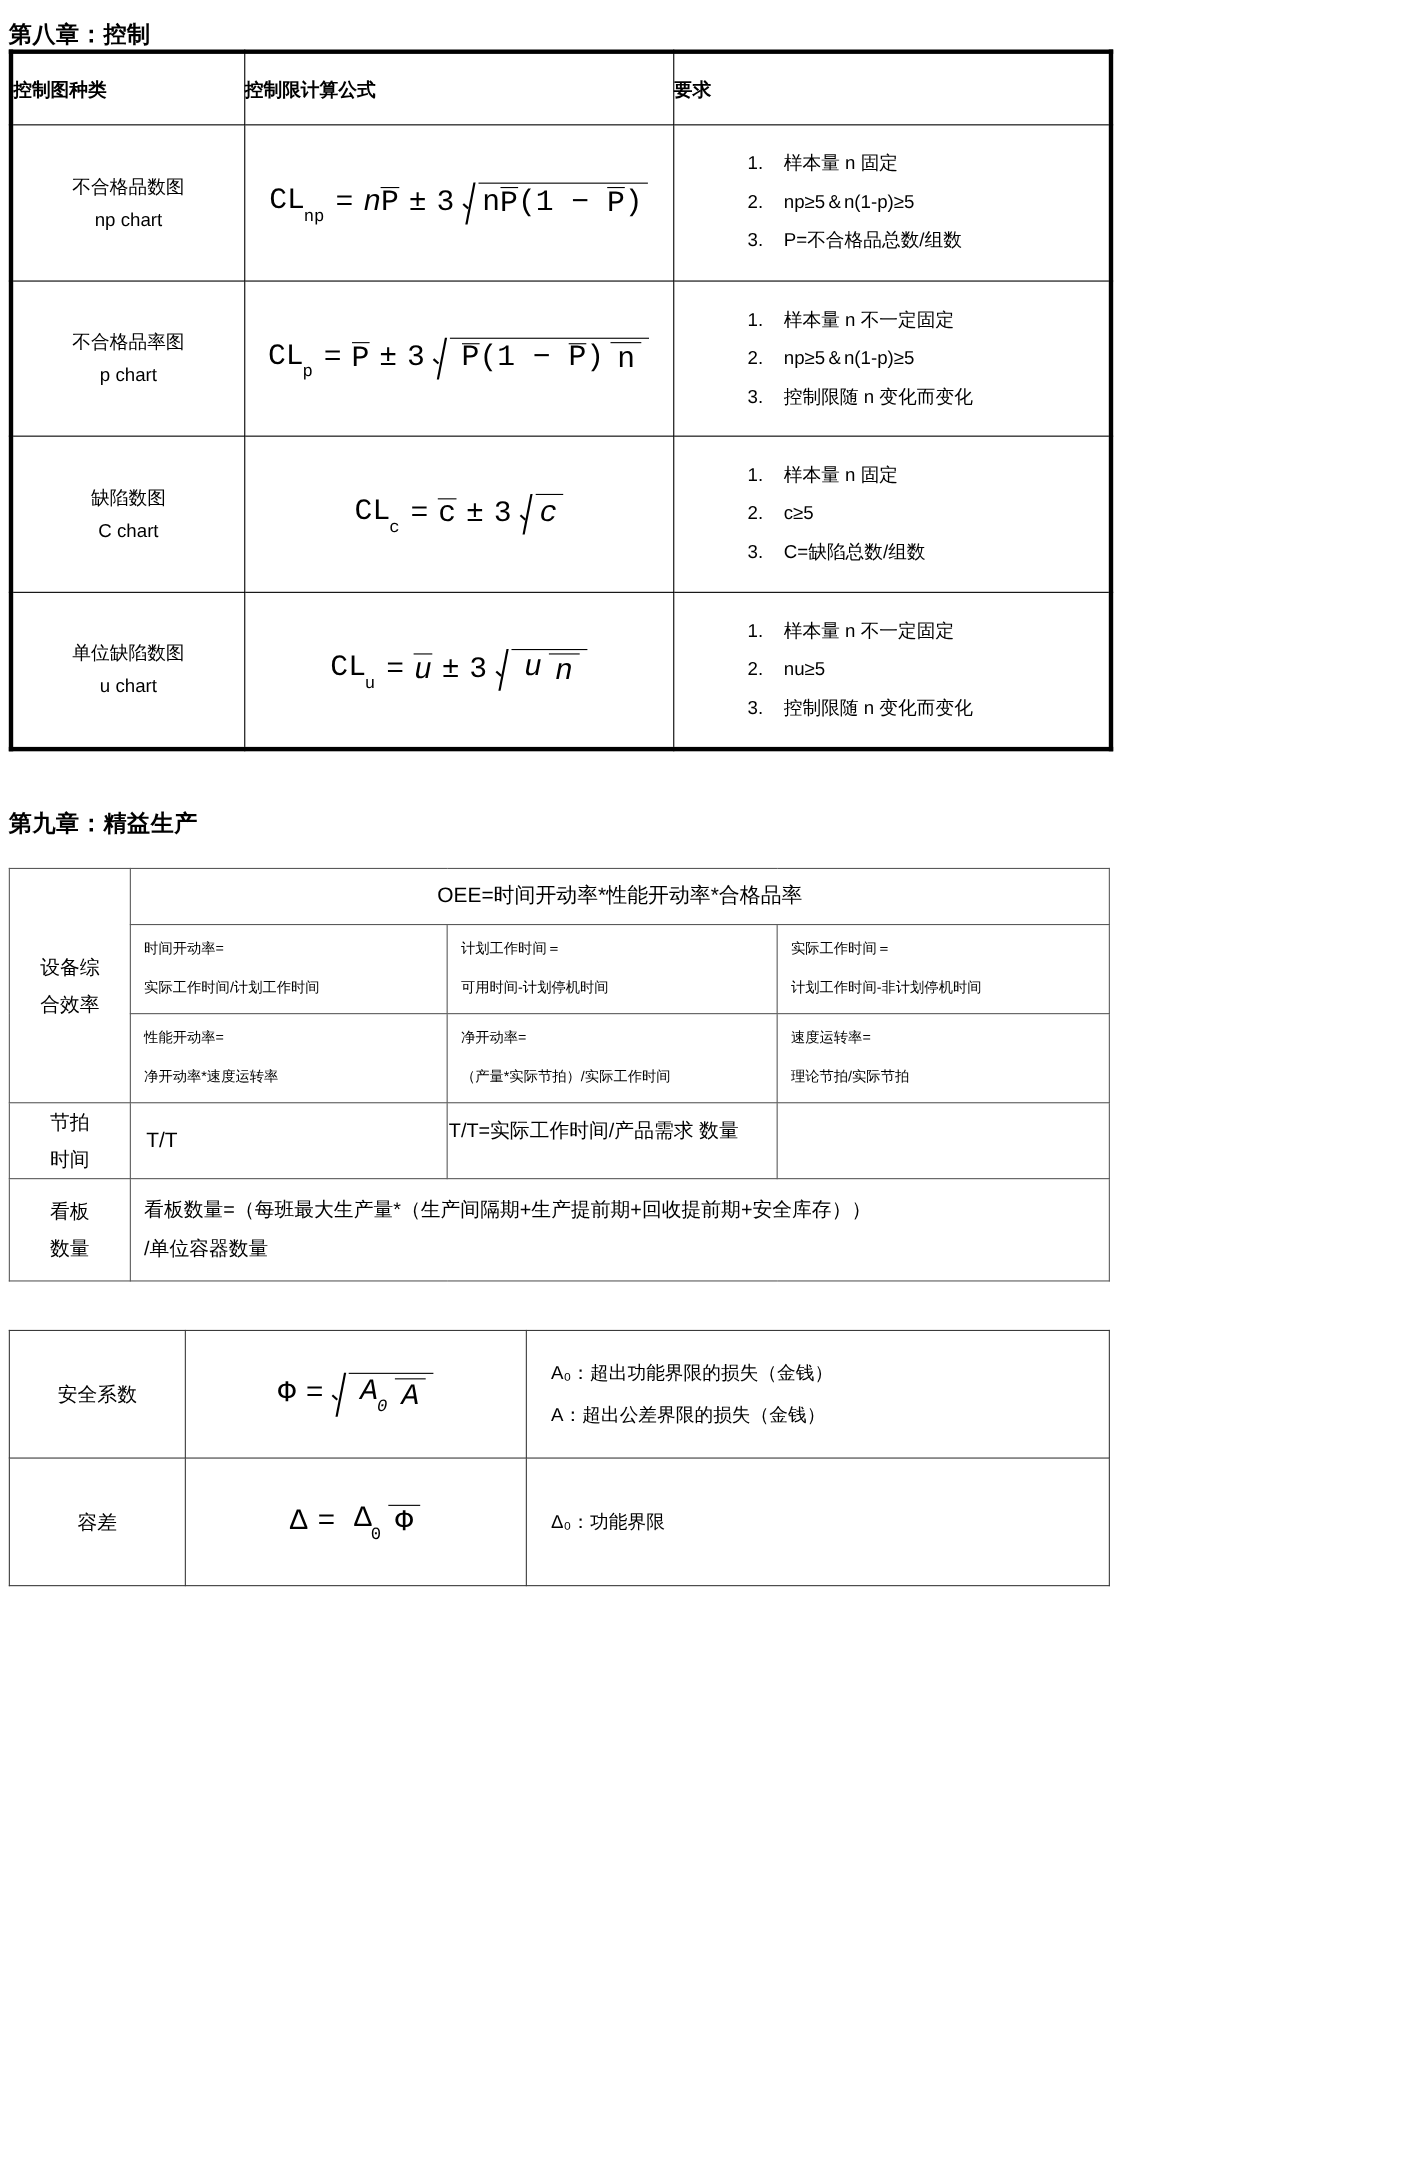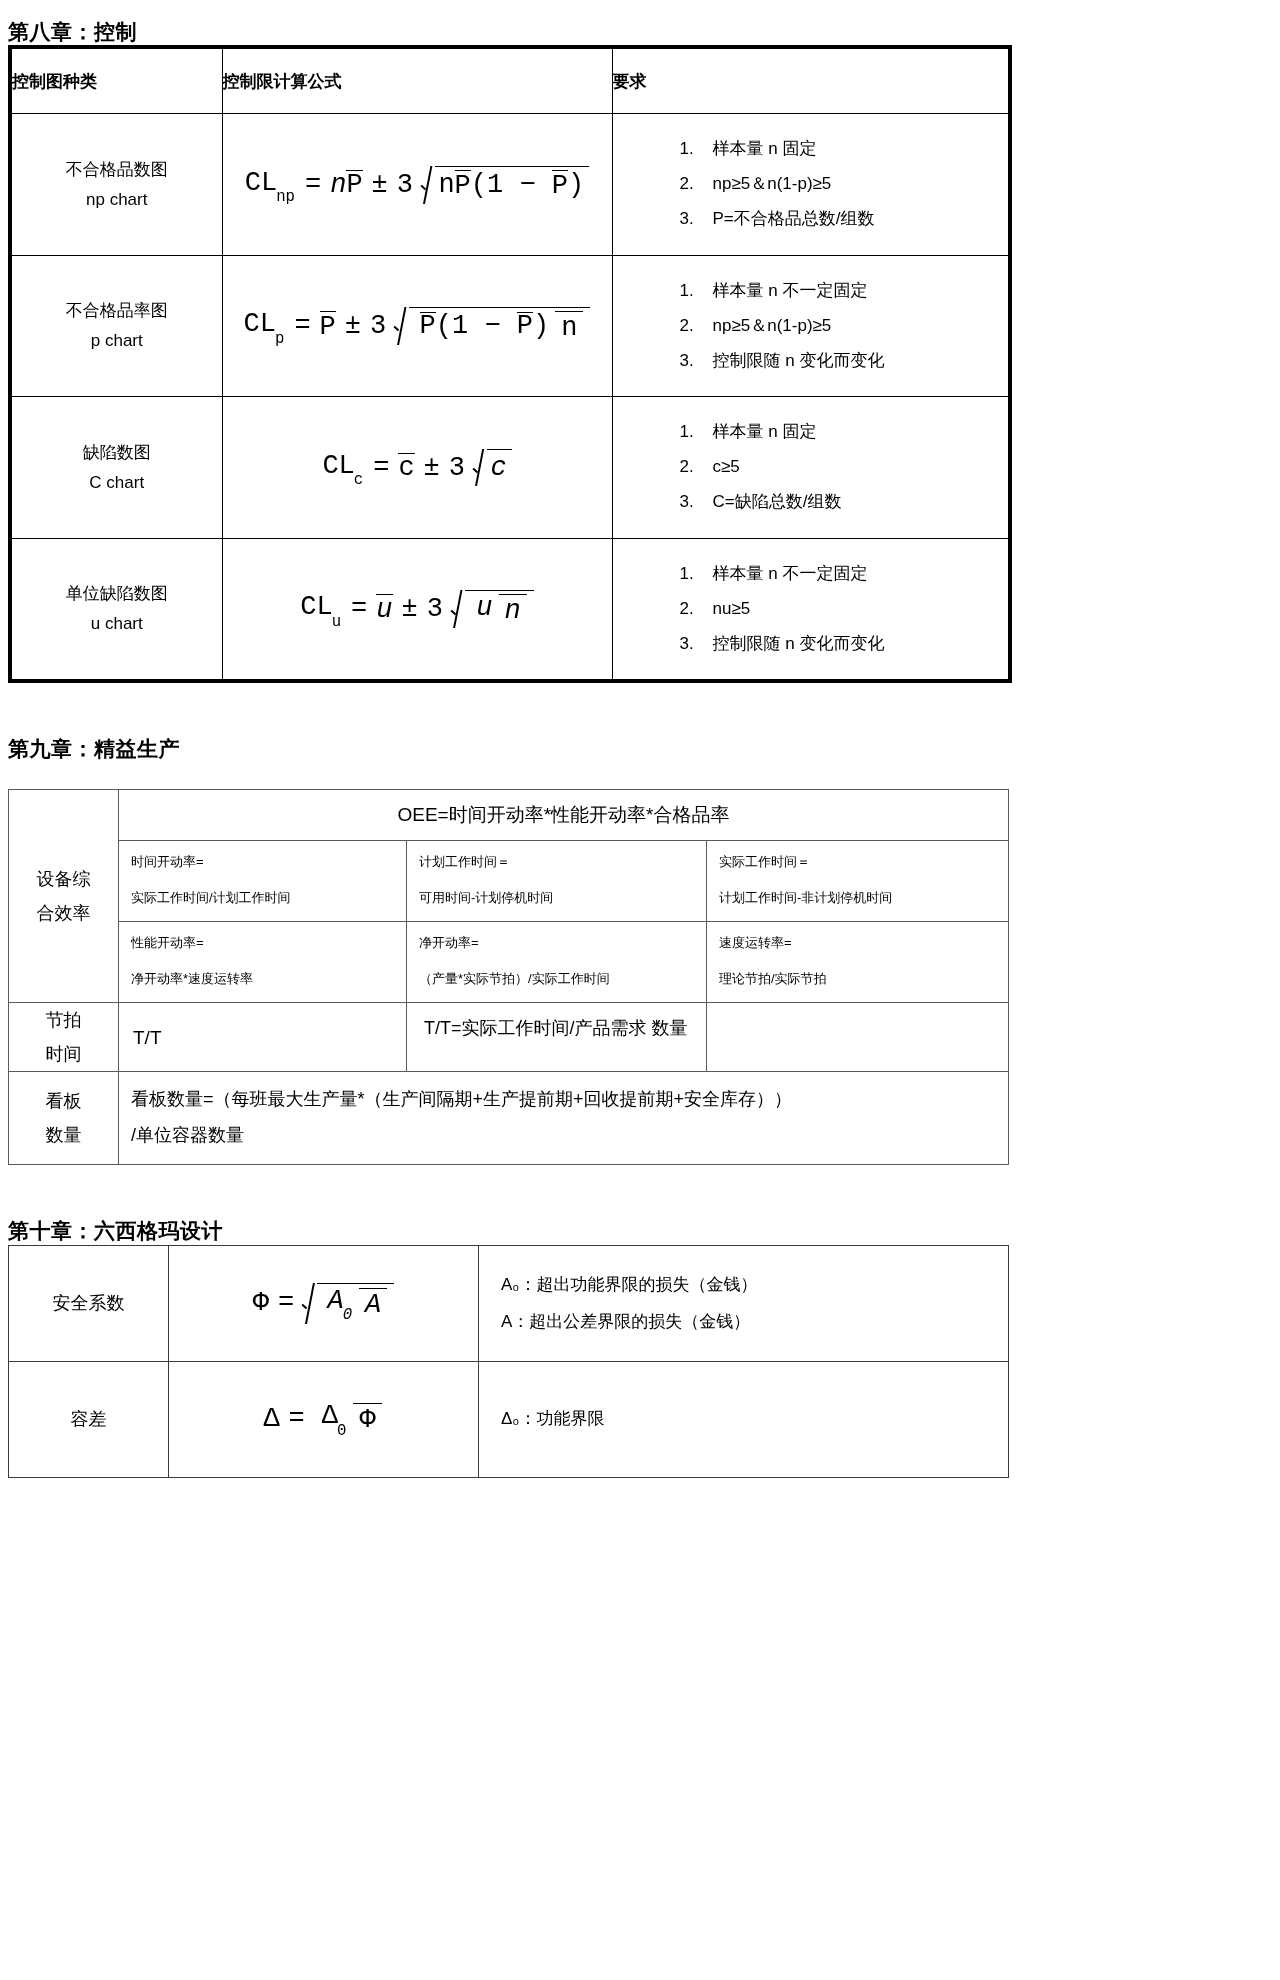--- a/index.html
+++ b/index.html
@@ -194,21 +194,21 @@
     padding: 9px 10px 11px 12px;
     vertical-align: top;
   }
   .t-oee .kv .l1 { display: block; }
   .t-oee .kv .l2 { display: block; margin-top: 12px; }
   .t-oee .tt-left {
     padding: 0 0 0 14px;
     font-size: 19px;
   }
   .t-oee .tt-mid {
-    padding: 8px 10px 10px 17px;
+    padding: 8px 10px 10px 1px;
     vertical-align: top;
     font-size: 18px;
     line-height: 1.9;
   }
   .t-oee .kanban {
     padding: 9px 10px 11px 12px;
     font-size: 18px;
     line-height: 2.0;
   }
 
@@ -446,21 +446,20 @@
         <td class="kanban" colspan="3">
           <div>看板数量=（每班最大生产量*（生产间隔期+生产提前期+回收提前期+安全库存））</div>
           <div>/单位容器数量</div>
         </td>
       </tr>
     </tbody>
   </table>
 
   <div class="gap-lg"></div>
 
-  <h1 class="chapter-title">第十章：六西格玛设计</h1>
 
   <table class="t-tol">
     <colgroup>
       <col style="width:160px">
         <col style="width:310px">
         <col style="width:530px">
     </colgroup>
     <tbody>
       <tr>
         <td class="name">安全系数</td>

